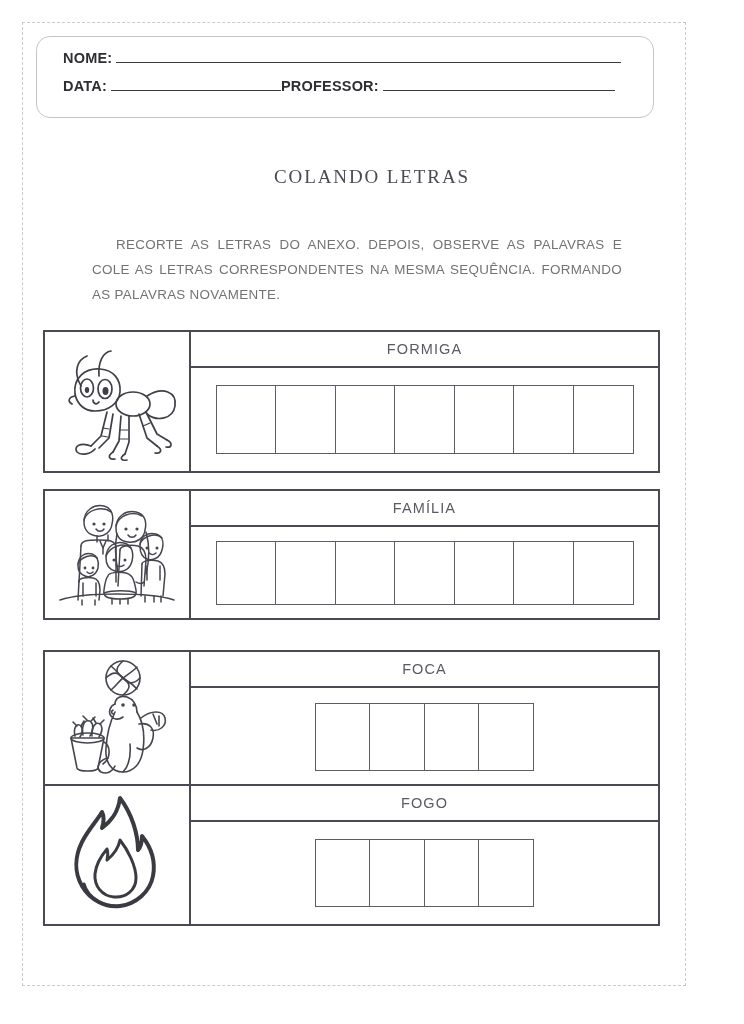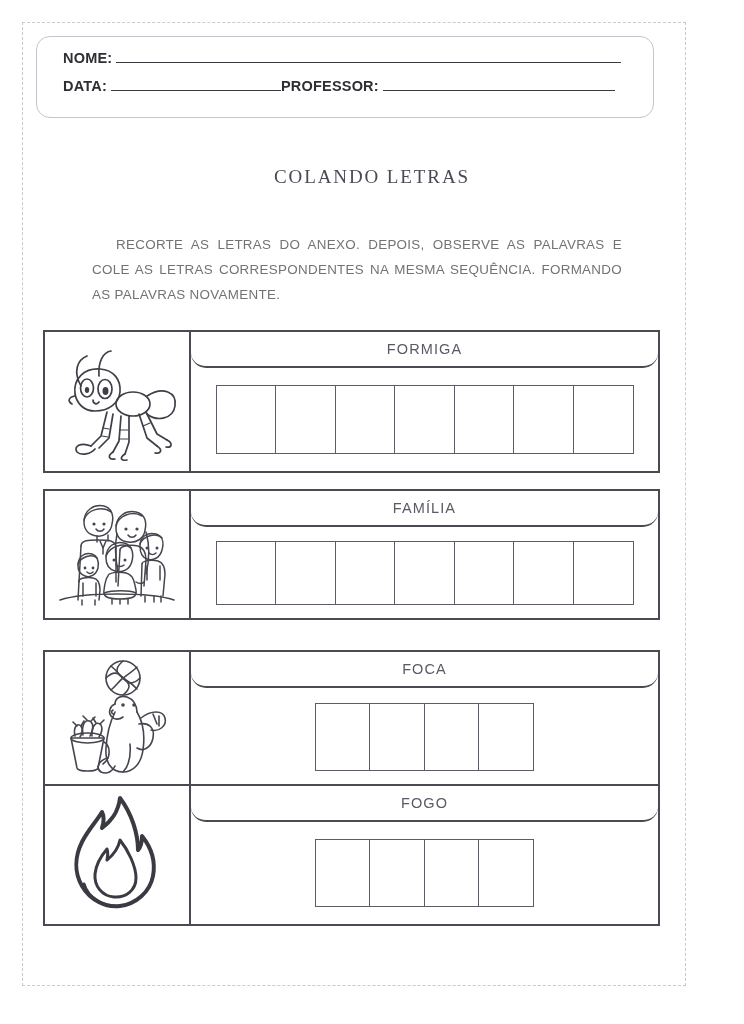--- a/index.html
+++ b/index.html
@@ -134,21 +134,20 @@
     box-sizing: border-box;
   }
   .word-header {
     height: 36px;
     flex: 0 0 36px;
     border-bottom: 2.5px solid #4a4a52;
     display: flex;
     align-items: center;
     justify-content: center;
     box-sizing: border-box;
-    border-radius: 15px;
   }
   .word-label {
     font-size: 14.5px;
     color: #5a5a63;
     letter-spacing: 1.1px;
   }
   .boxes-area {
     flex: 1 1 auto;
     display: flex;
     align-items: center;

